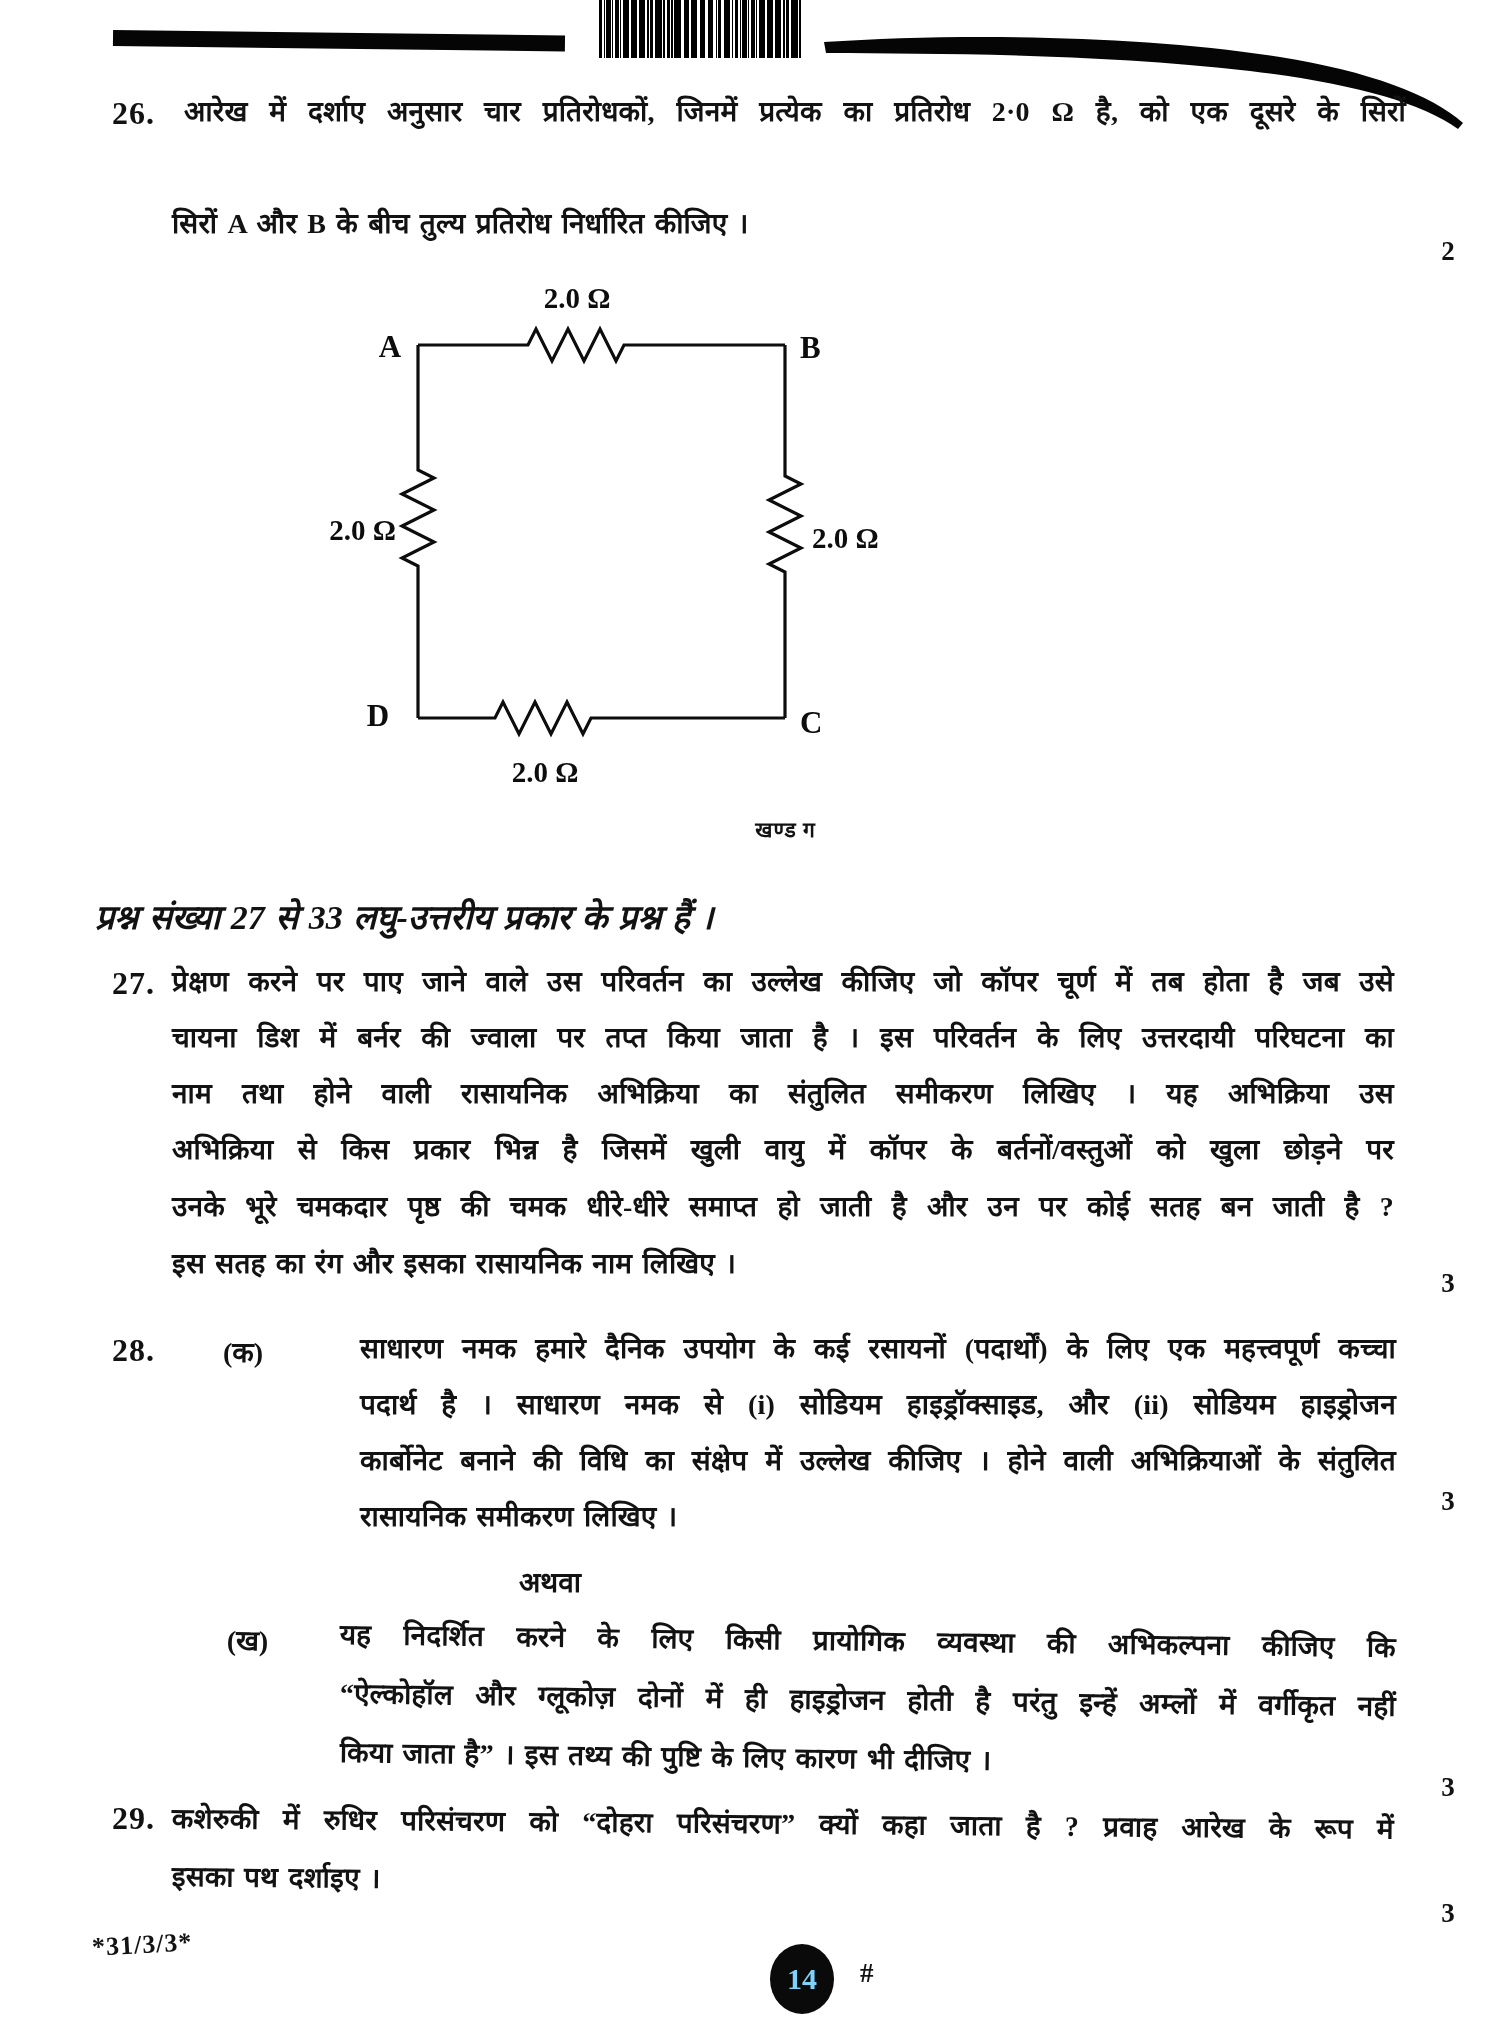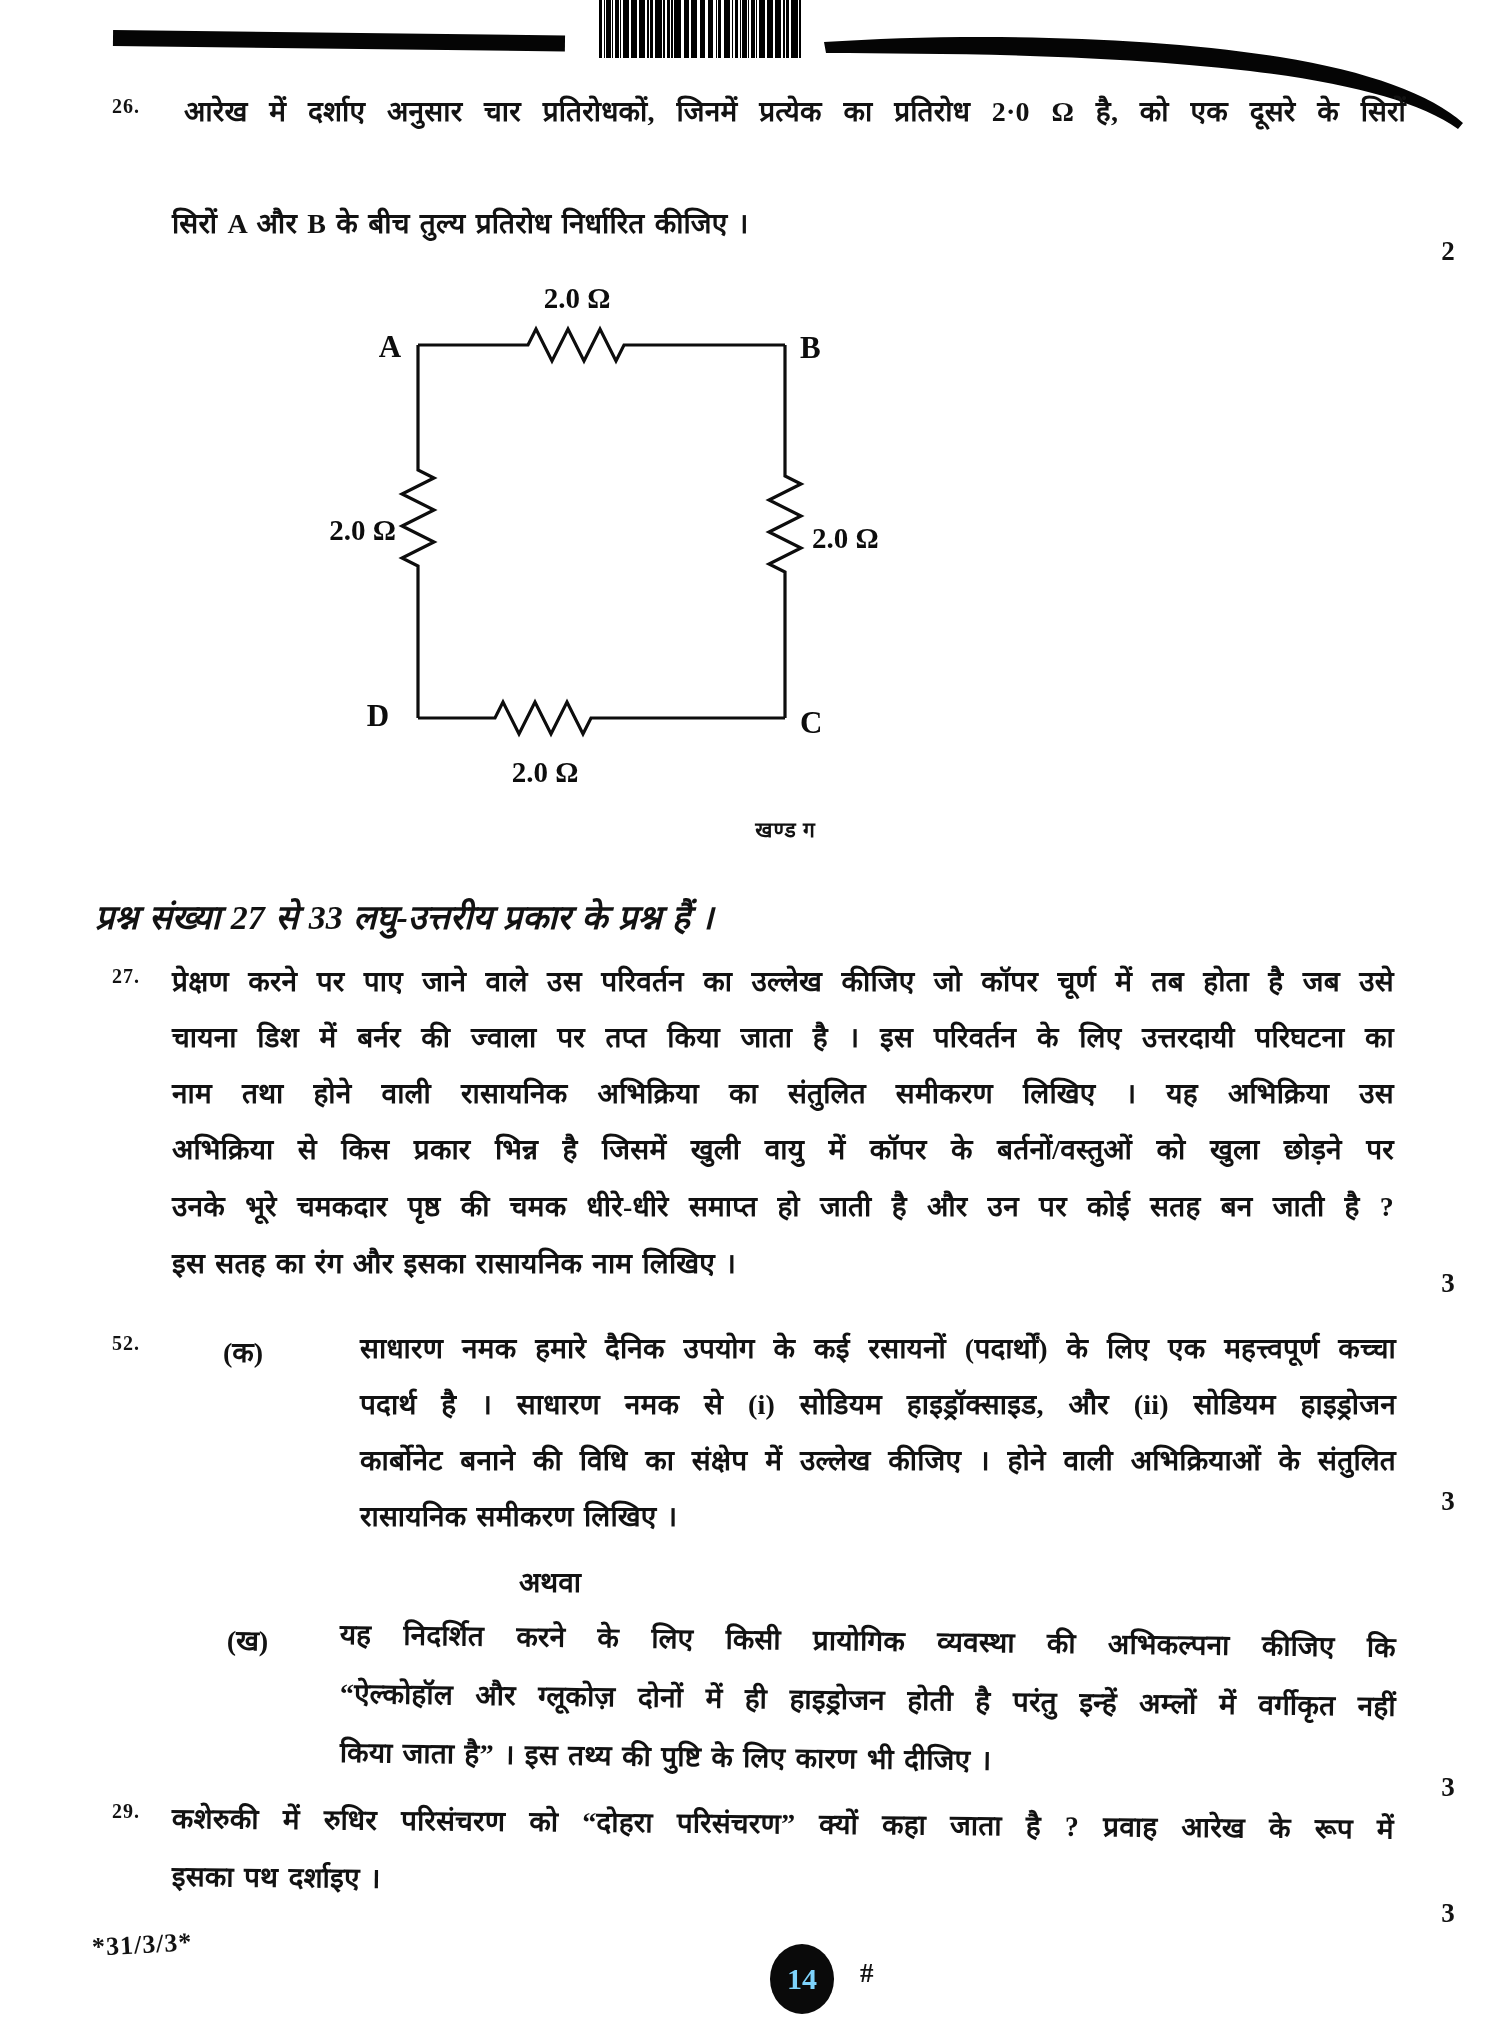--- a/index.html
+++ b/index.html
@@ -18,21 +18,21 @@
   }
   .barcode{
     position:absolute;left:599px;top:0;width:202px;height:58px;
     background:
       repeating-linear-gradient(90deg,#000 0 2px,rgba(0,0,0,0) 2px 5px,#000 5px 6px,rgba(0,0,0,0) 6px 8px),
       repeating-linear-gradient(90deg,#000 0 3px,#fff 3px 7px,#000 7px 12px,#fff 12px 17px);
   }
   .swoosh{position:absolute;left:0;top:0;}
   
   .qnum{
-    position:absolute;font-weight:bold;font-size:20px;letter-spacing:1px;
+    position:absolute;font-weight:bold;font-size:32px;letter-spacing:1px;
   }
   .tline{
     position:absolute;left:172px;width:1222px;
     font-size:28px;font-weight:bold;line-height:34px;
     text-align:justify;text-align-last:justify;
     word-spacing:3px;letter-spacing:0.2px;white-space:normal;
   }
   .tline.lastline{text-align-last:left;}
   .sub{left:360px;width:1036px;}
   .subB{left:340px;width:1056px;}
@@ -126,21 +126,21 @@
 
   <div class="qnum" style="left:112px;top:965px;">27.</div>
   <div class="tline" style="top:965px;">प्रेक्षण करने पर पाए जाने वाले उस परिवर्तन का उल्लेख कीजिए जो कॉपर चूर्ण में तब होता है जब उसे</div>
   <div class="tline" style="top:1021px;">चायना डिश में बर्नर की ज्वाला पर तप्त किया जाता है । इस परिवर्तन के लिए उत्तरदायी परिघटना का</div>
   <div class="tline" style="top:1077px;">नाम तथा होने वाली रासायनिक अभिक्रिया का संतुलित समीकरण लिखिए । यह अभिक्रिया उस</div>
   <div class="tline" style="top:1190px;">उनके भूरे चमकदार पृष्ठ की चमक धीरे-धीरे समाप्त हो जाती है और उन पर कोई सतह बन जाती है ?</div>
   <div class="tline" style="top:1133px;">अभिक्रिया से किस प्रकार भिन्न है जिसमें खुली वायु में कॉपर के बर्तनों/वस्तुओं को खुला छोड़ने पर</div>
   <div class="tline lastline" style="top:1247px;">इस सतह का रंग और इसका रासायनिक नाम लिखिए ।</div>
   <div class="marks" style="top:1268px;">3</div>
 
-  <div class="qnum" style="left:112px;top:1332px;">52.</div>
+  <div class="qnum" style="left:112px;top:1332px;">28.</div>
   <div class="partlabel" style="left:223px;top:1332px;">(क)</div>
   <div class="tline sub" style="top:1332px;">साधारण नमक हमारे दैनिक उपयोग के कई रसायनों (पदार्थों) के लिए एक महत्त्वपूर्ण कच्चा</div>
   <div class="tline sub" style="top:1388px;">पदार्थ है । साधारण नमक से (i) सोडियम हाइड्रॉक्साइड, और (ii) सोडियम हाइड्रोजन</div>
   <div class="tline sub" style="top:1444px;">कार्बोनेट बनाने की विधि का संक्षेप में उल्लेख कीजिए । होने वाली अभिक्रियाओं के संतुलित</div>
   <div class="tline sub lastline" style="top:1500px;">रासायनिक समीकरण लिखिए ।</div>
   <div class="marks" style="top:1486px;">3</div>
 
   <div class="partlabel" style="left:505px;top:1562px;width:90px;text-align:center;">अथवा</div>
 
   <div class="partlabel tilt1" style="left:227px;top:1620px;">(ख)</div>

